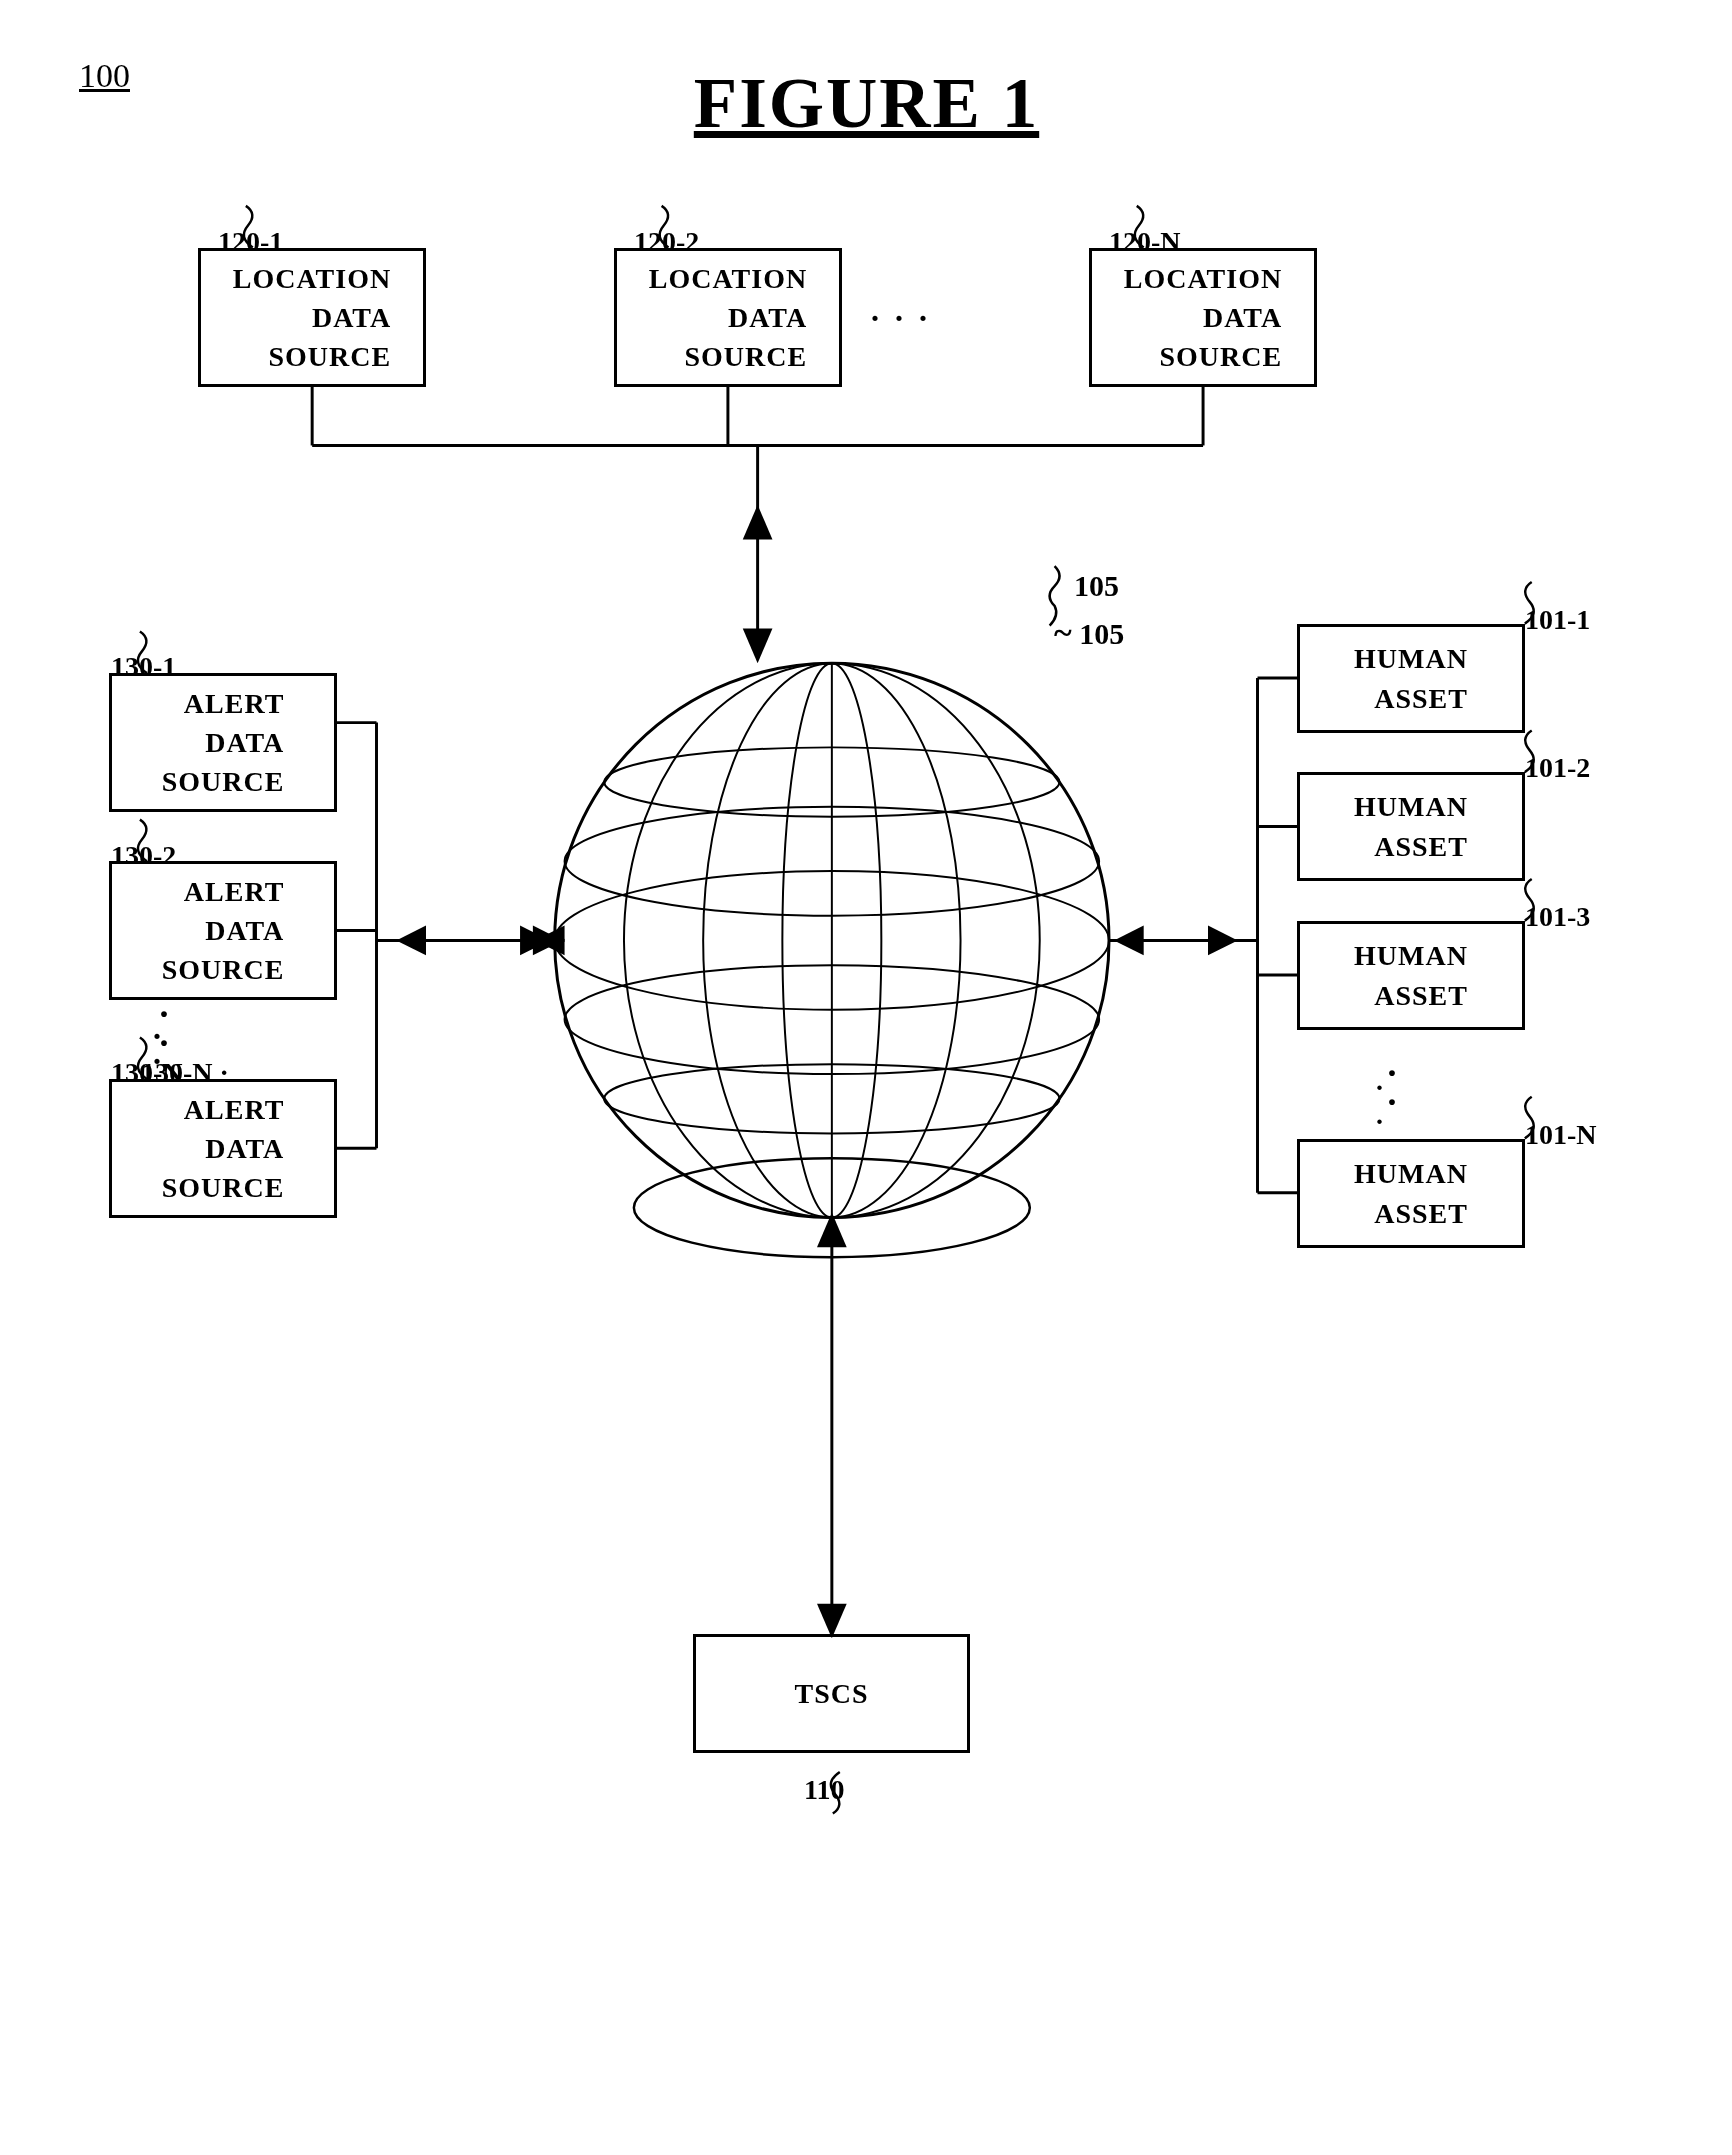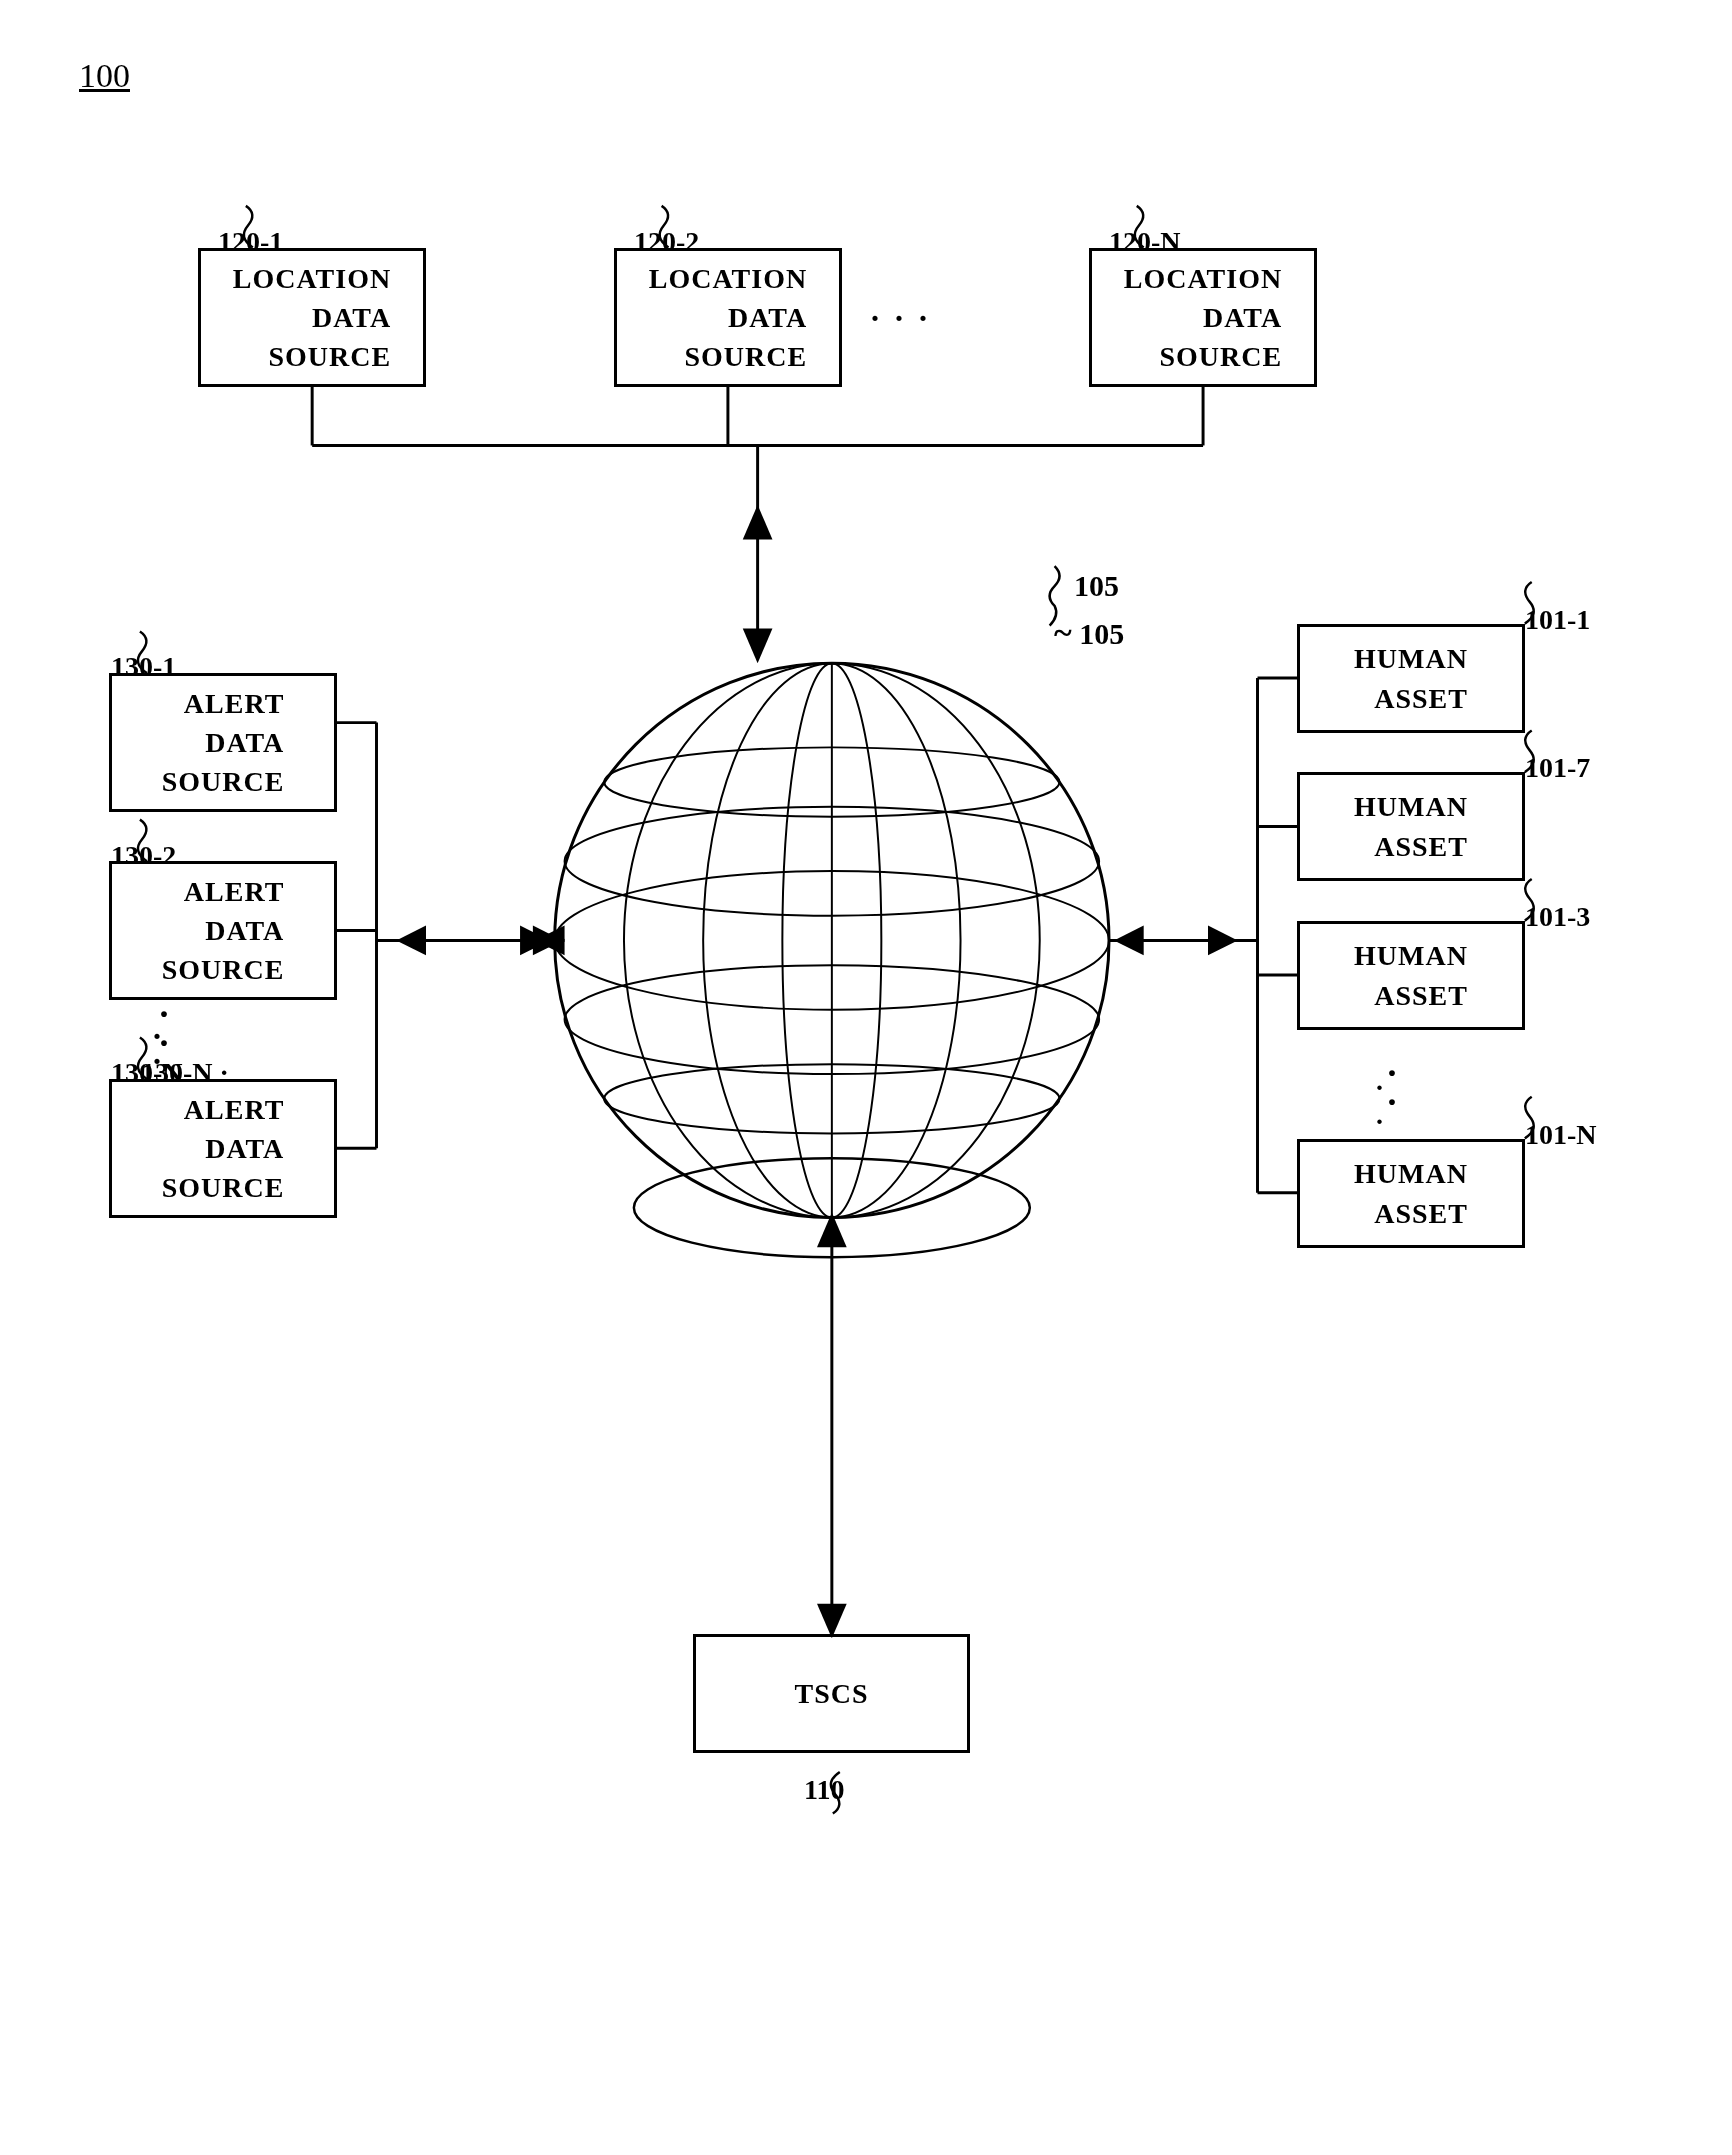--- a/index.html
+++ b/index.html
@@ -96,20 +96,21 @@
       font-size: 32px;
       font-weight: bold;
       letter-spacing: 4px;
     }
   </style>
 </head>
 <body>
 
 <div class="page">
 
+  <div class="figure-title">FIGURE 1</div>
 
   <div class="ref-100">100</div>
 
   <div class="ref-label" style="top:226px; left:218px;">120-1</div>
   <div class="ref-label" style="top:226px; left:634px;">120-2</div>
   <div class="ref-label" style="top:226px; left:1109px;">120-N</div>
 
   <div class="box loc-box-1">LOCATION<br>DATA<br>SOURCE</div>
   <div class="box loc-box-2">LOCATION<br>DATA<br>SOURCE</div>
   <div class="box loc-box-n">LOCATION<br>DATA<br>SOURCE</div>
@@ -122,21 +123,21 @@
 
   <div class="box alert-box-1">ALERT<br>DATA<br>SOURCE</div>
   <div class="box alert-box-2">ALERT<br>DATA<br>SOURCE</div>
   <div class="box alert-box-n">ALERT<br>DATA<br>SOURCE</div>
 
   <div class="dots" style="top:1010px; left:153px;">.</div>
   <div class="dots" style="top:1035px; left:153px;">.</div>
   <div style="position:absolute; top:1057px; left:111px; font-size:28px; font-weight:bold;margin-left:30px;">130-N ·</div>
 
   <div class="ref-label" style="top:604px; left:1525px;">101-1</div>
-  <div class="ref-label" style="top:752px; left:1525px;">101-7</div>
+  <div class="ref-label" style="top:752px; left:1525px;">101-2</div>
   <div class="ref-label" style="top:901px; left:1525px;">101-3</div>
   <div class="ref-label" style="top:1119px; left:1525px;">101-N</div>
 
   <div class="box human-box-1">HUMAN<br>ASSET</div>
   <div class="box human-box-2">HUMAN<br>ASSET</div>
   <div class="box human-box-3">HUMAN<br>ASSET</div>
   <div class="box human-box-n">HUMAN<br>ASSET</div>
 
   <div class="dots" style="top:1064px; left:1376px; font-size:28px; letter-spacing:2px; line-height:1.2;">.<br>.</div>
 

